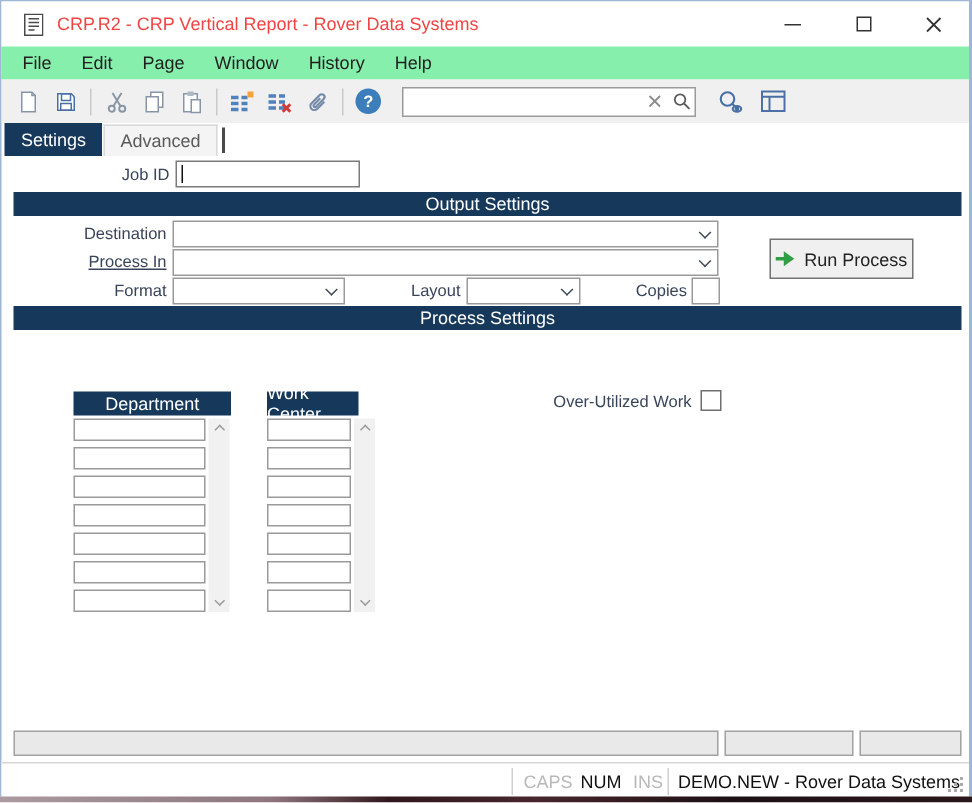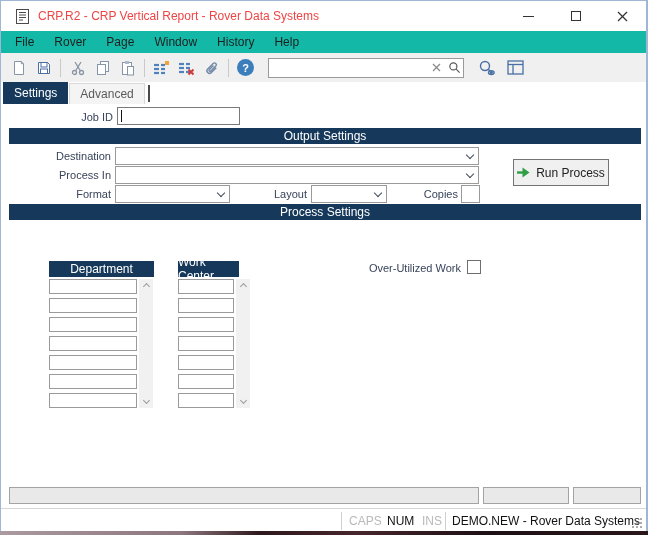--- a/index.html
+++ b/index.html
@@ -17,21 +17,21 @@
     display:flex; align-items:center; background:#fff; }
   .doc-icon { margin-left:15px; display:flex; }
   .title-text { margin-left:9px; font-size:12px; color:#ef4444; }
   .win-controls { margin-left:auto; display:flex; height:100%; }
   .win-btn { width:47px; display:flex; align-items:center; justify-content:center; }
   .min-glyph { width:11px; height:1px; background:#333; display:block; }
   .max-glyph { width:10px; height:10px; border:1px solid #333; display:block; }
 
   
   .menubar { position:absolute; left:0; top:30px; right:0; height:22px;
-    display:flex; align-items:center; padding-left:4px; background:#14b8a6; }
+    display:flex; align-items:center; padding-left:4px; background:#86efac; }
   .menu-item { padding:0 10px; font-size:12px; color:#1f1f1f; }
 
   
   .toolbar { position:absolute; left:0; top:52px; right:0; height:29px;
     background:#f0f0f0; display:flex; align-items:center; padding-left:5px; }
   .tbtn { width:25px; height:24px; display:flex; align-items:center; justify-content:center; }
   .tsep { width:1px; height:18px; background:#c9c9c9; margin:0 4px; }
   .help-circle { width:17px; height:17px; border-radius:50%; background:#3c7ebc;
     color:#fff; font-size:11px; font-weight:bold; display:flex; align-items:center; justify-content:center; }
   .search-wrap { margin-left:10px; width:196px; height:20px; background:#fff;
@@ -53,21 +53,21 @@
   .jobid-label { left:10px; top:107px; width:102px; }
   .jobid-input { position:absolute; left:116px; top:106px; width:123px; height:18px;
     border:1px solid #7a7a7a; font-size:12px; padding:0 3px; background:#fff; }
   .caret { position:absolute; left:120px; top:109px; width:1px; height:12px; background:#111; }
 
   .section-bar { position:absolute; left:8px; width:632px; height:16px; background:#16395B;
     color:#fff; font-size:12px; display:flex; align-items:center; justify-content:center; }
   #bar-output { top:127px; }  #bar-process { top:203px; }  #bar-status { top:468px; }
 
   #lbl-destination { left:10px; top:146px; width:100px; }
-  #lbl-processin   { left:10px; top:165px; width:100px; }
+  #lbl-processin   { left:10px; top:165px; width:100px;text-decoration:underline; }
   #lbl-format      { left:10px; top:184px; width:100px; }
   #lbl-layout      { left:240px; top:184px; width:66px; }
   #lbl-copies      { left:391px; top:184px; width:66px; }
 
   .combo { position:absolute; height:18px; background:#fff; border:1px solid #9a9a9a;
     display:flex; align-items:center; }
   .combo .val { flex:1; font-size:12px; padding-left:4px; color:#222; }
   .combo .chev-box { width:16px; display:flex; justify-content:center; }
   .chev-down { width:6px; height:6px; border-right:1.5px solid #3f4a56;
     border-bottom:1.5px solid #3f4a56; transform:rotate(45deg); margin-top:-3px; }
@@ -145,21 +145,21 @@
           <svg width="11" height="11" viewBox="0 0 11 11">
               <line x1="1" y1="1" x2="10" y2="10" stroke="#333" stroke-width="1.2"></line>
               <line x1="10" y1="1" x2="1" y2="10" stroke="#333" stroke-width="1.2"></line>
             </svg>
         </div>
       </div>
     </div>
 
     <div class="menubar">
       <span class="menu-item">File</span>
-      <span class="menu-item">Rover</span>
+      <span class="menu-item">Edit</span>
       <span class="menu-item">Page</span>
       <span class="menu-item">Window</span>
       <span class="menu-item">History</span>
       <span class="menu-item">Help</span>
     </div>
 
     <div class="toolbar">
       <div class="tbtn">
         <svg width="16" height="16" viewBox="0 0 16 16">
             <path d="M3.5 1.5h6.8l2.2 2.2V14.5h-9z" fill="#fff" stroke="#8795a8"></path>

